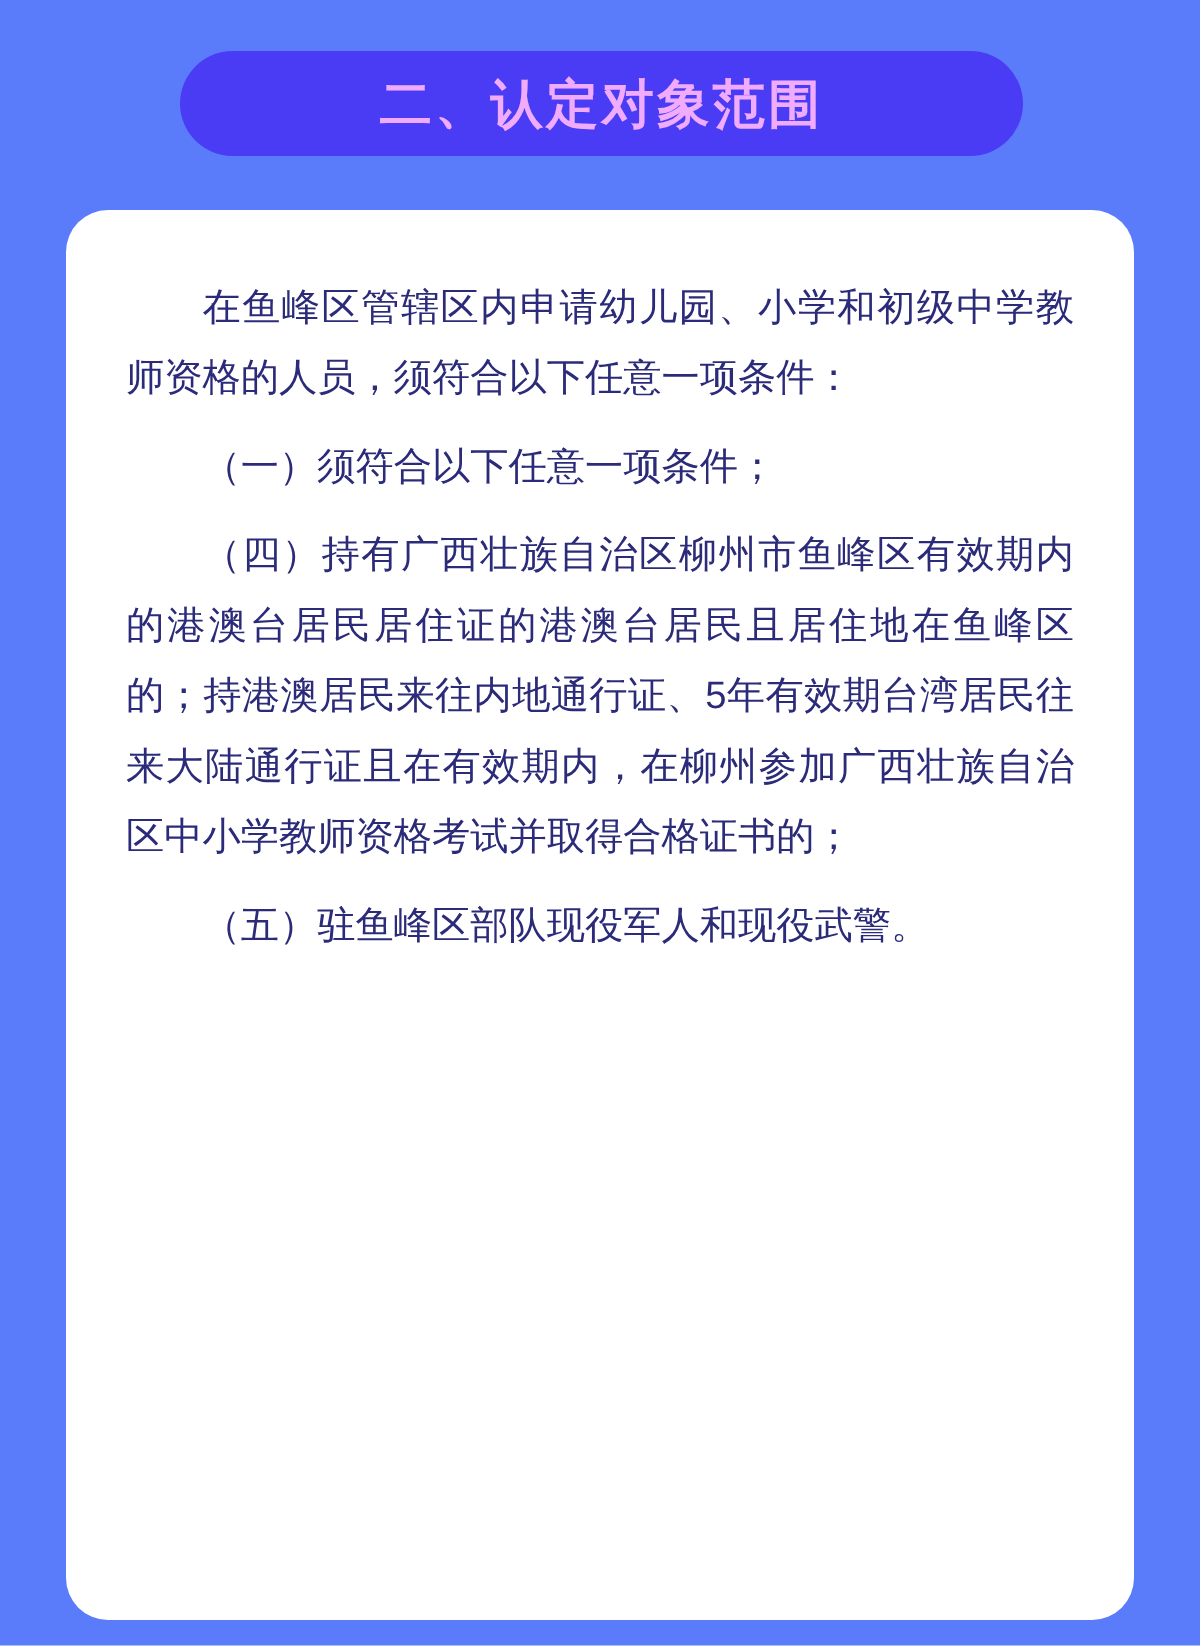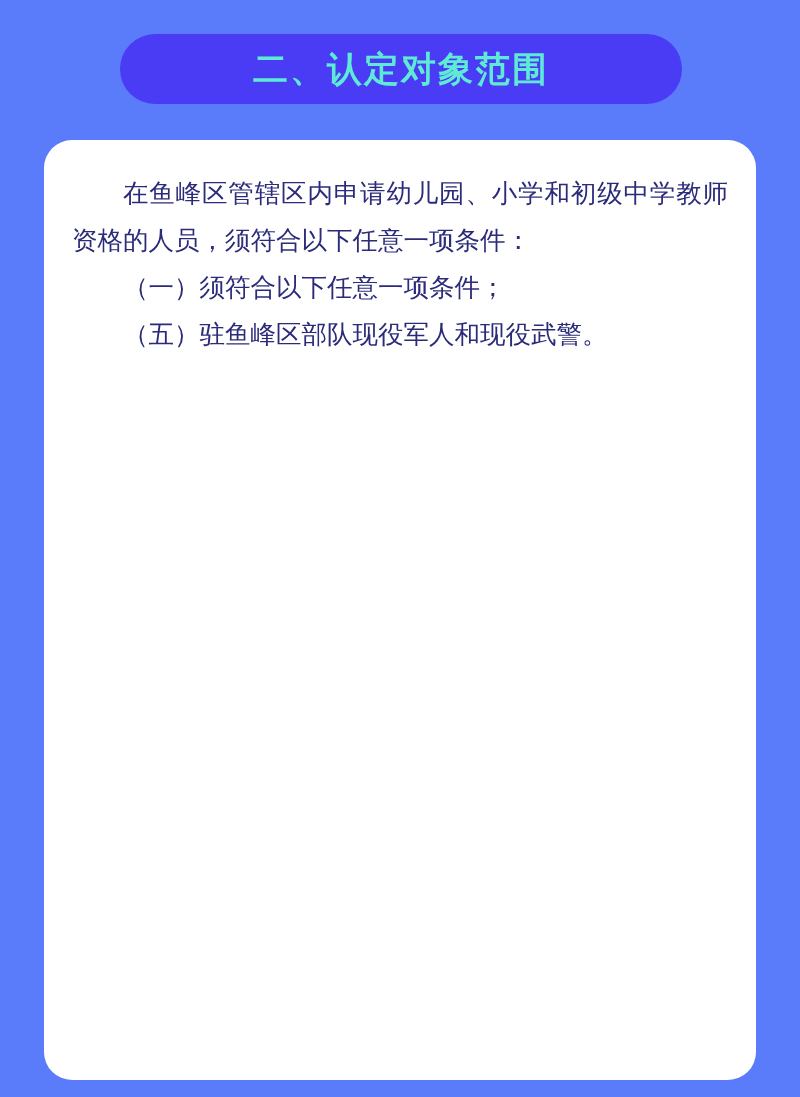--- a/index.html
+++ b/index.html
@@ -26,21 +26,21 @@
     top: 34px;
     width: 562px;
     height: 70px;
     background: #4a3bf5;
     border-radius: 35px;
     display: flex;
     align-items: center;
     justify-content: center;
   }
   .title-text {
-    color: #5eead4;
+    color: #f0abfc;
     font-size: 35px;
     font-weight: bold;
     letter-spacing: 2px;
     font-family: "Liberation Sans", sans-serif;
   }
   .card {
     position: absolute;
     left: 44px;
     top: 140px;
     width: 712px;
@@ -50,36 +50,37 @@
     box-sizing: border-box;
     padding: 30px 28px 20px 28px;
     overflow: hidden;
   }
   .para {
     color: #2b2b7a;
     font-size: 25.5px;
     line-height: 47px;
     text-align: justify;
     text-justify: inter-ideograph;
-    margin: 0;
+    margin: 12px;
     font-family: "Liberation Sans", sans-serif;
     letter-spacing: 0px;
   }
   .indent {
     text-indent: 2em;
   }
 </style>
 </head>
 <body>
 
 <div class="page">
 
   <div class="title-banner">
     <span class="title-text">二、认定对象范围</span>
   </div>
 
   <div class="card">
     <p class="para indent">在鱼峰区管辖区内申请幼儿园、小学和初级中学教师资格的人员，须符合以下任意一项条件：</p>
     <p class="para indent">（一）须符合以下任意一项条件；</p>
+    <p class="para indent">（四）持有广西壮族自治区柳州市鱼峰区有效期内的港澳台居民居住证的港澳台居民且居住地在鱼峰区的；持港澳居民来往内地通行证、5年有效期台湾居民往来大陆通行证且在有效期内，在柳州参加广西壮族自治区中小学教师资格考试并取得合格证书的；</p>
     <p class="para indent">（五）驻鱼峰区部队现役军人和现役武警。</p>
   </div>
 
 </div>
 
 </body></html>

